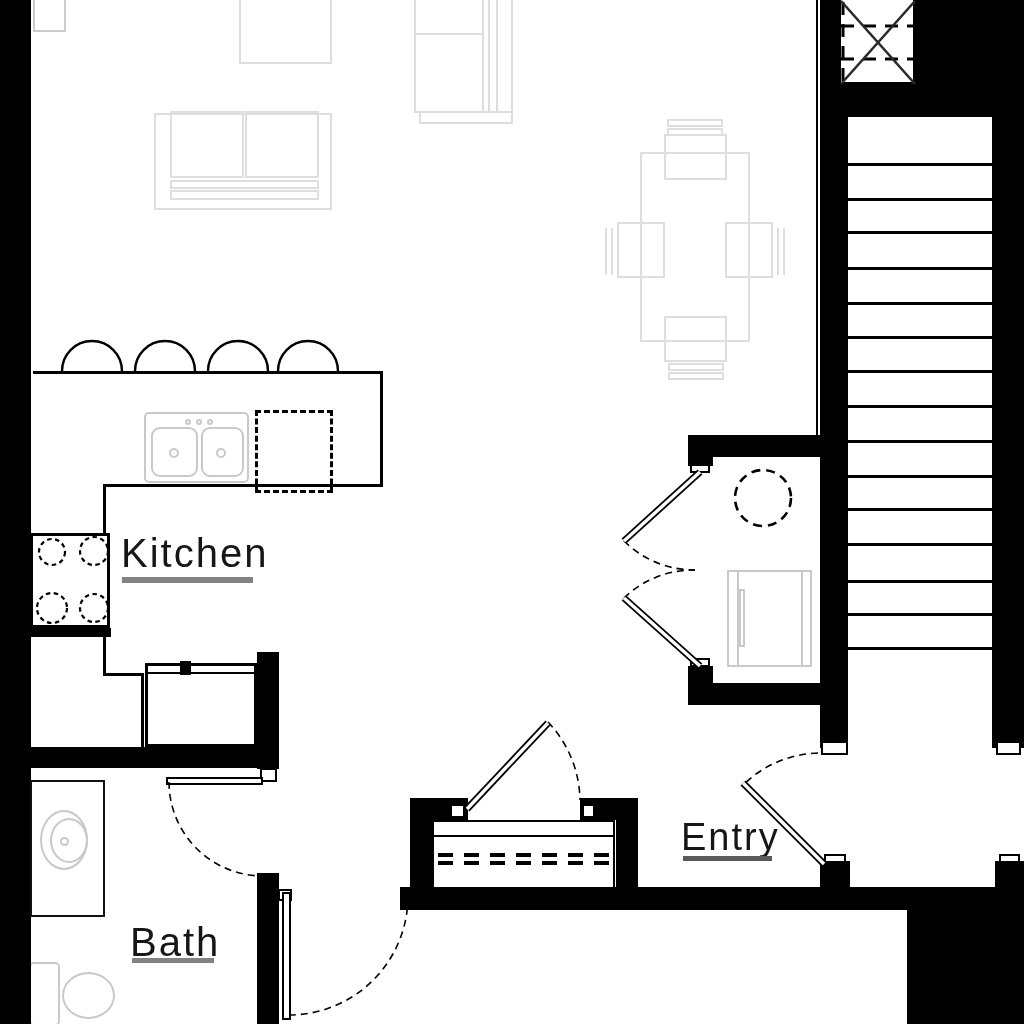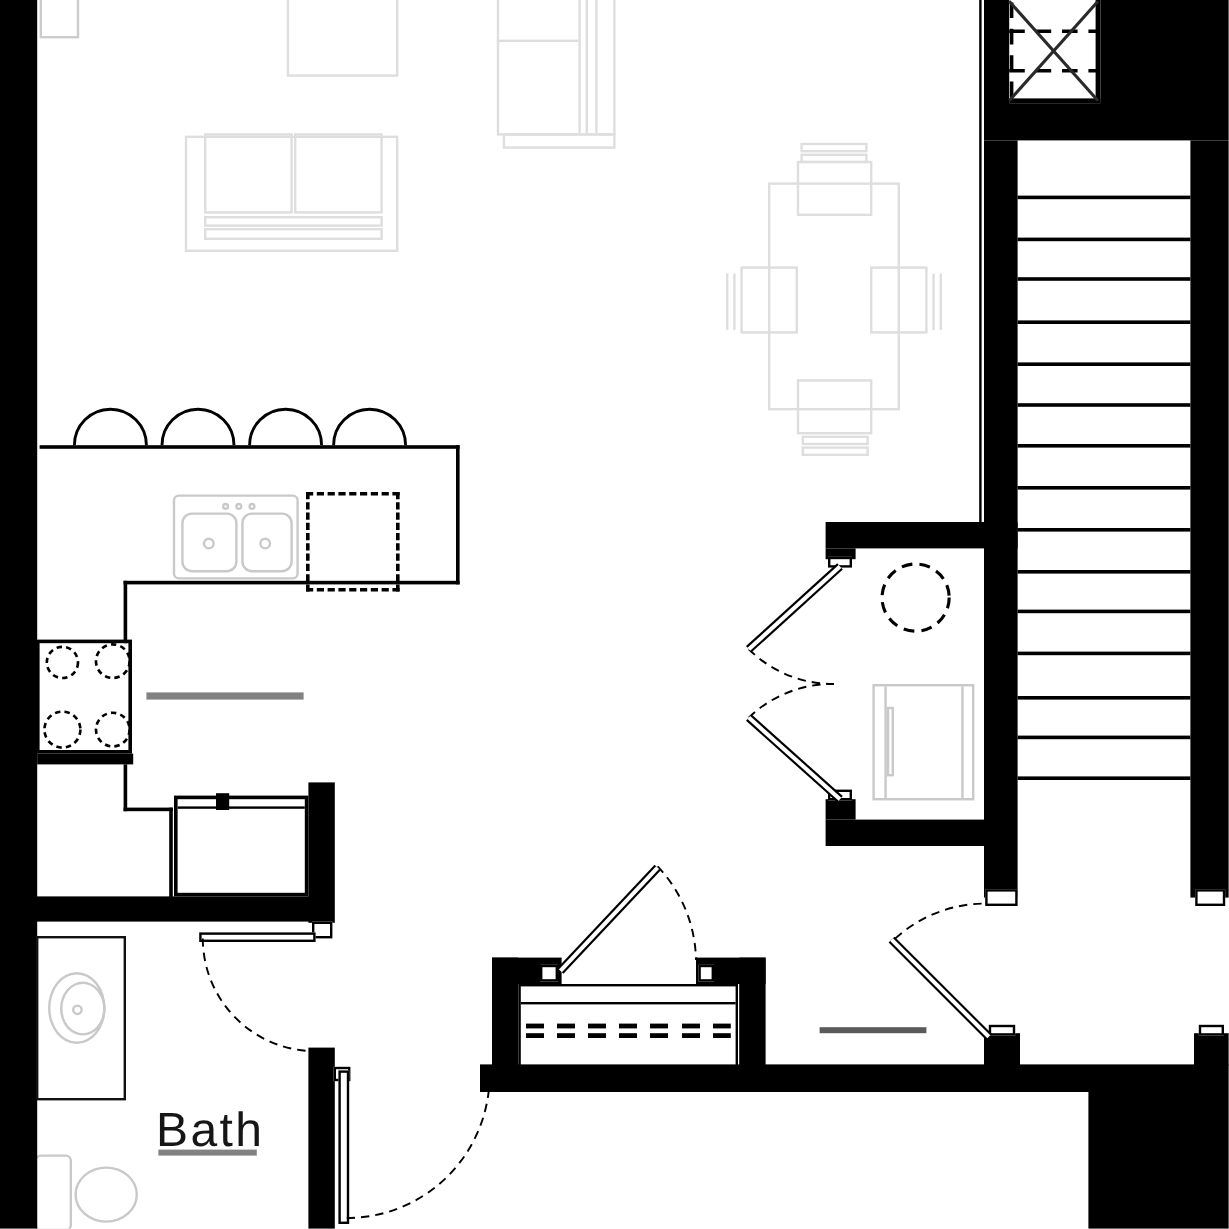--- a/index.html
+++ b/index.html
@@ -143,27 +143,33 @@
   <div class="abs notch" style="left:260px;top:768px;width:17px;height:14px;"></div>
   <div class="abs notch" style="left:278px;top:889px;width:14px;height:12px;"></div>
   <div class="abs notch" style="left:450px;top:804px;width:15px;height:14px;"></div>
   <div class="abs notch" style="left:582px;top:804px;width:13px;height:14px;"></div>
 
   <div class="abs leaf" style="left:166px;top:777px;width:97px;height:8px;"></div>
   <div class="abs leaf" style="left:282px;top:892px;width:9px;height:128px;"></div>
 
   <div class="abs" style="left:841px;top:0;width:76px;height:86px;background:#fff;border-right:4px solid #000;border-bottom:4px solid #000;"></div>
 
+  <div class="abs room-label" style="left:121px;top:531px;font-size:40px;">
+    <span>Kitchen</span>
+  </div>
   <div class="abs" style="left:122px;top:577px;width:131px;height:6px;background:#828282;"></div>
 
   <div class="abs room-label" style="left:130px;top:920px;font-size:40px;">
     <span>Bath</span>
   </div>
   <div class="abs" style="left:132px;top:958px;width:82px;height:5px;background:#828282;"></div>
 
+  <div class="abs room-label" style="left:681px;top:816px;font-size:38px;">
+    <span>Entry</span>
+  </div>
   <div class="abs" style="left:683px;top:856px;width:89px;height:5px;background:#5a5a5a;"></div>
 
   <svg class="overlay" width="1024" height="1024" viewBox="0 0 1024 1024">
 
     <path d="M62,371 A30,30 0 0 1 122,371" fill="none" stroke="#000" stroke-width="2.4"></path>
     <path d="M135,371 A30,30 0 0 1 195,371" fill="none" stroke="#000" stroke-width="2.4"></path>
     <path d="M208,371 A30,30 0 0 1 268,371" fill="none" stroke="#000" stroke-width="2.4"></path>
     <path d="M278,371 A30,30 0 0 1 338,371" fill="none" stroke="#000" stroke-width="2.4"></path>
 
     <circle cx="52" cy="552" r="13" fill="none" stroke="#000" stroke-width="2.2" stroke-dasharray="4.5 3.5"></circle>

